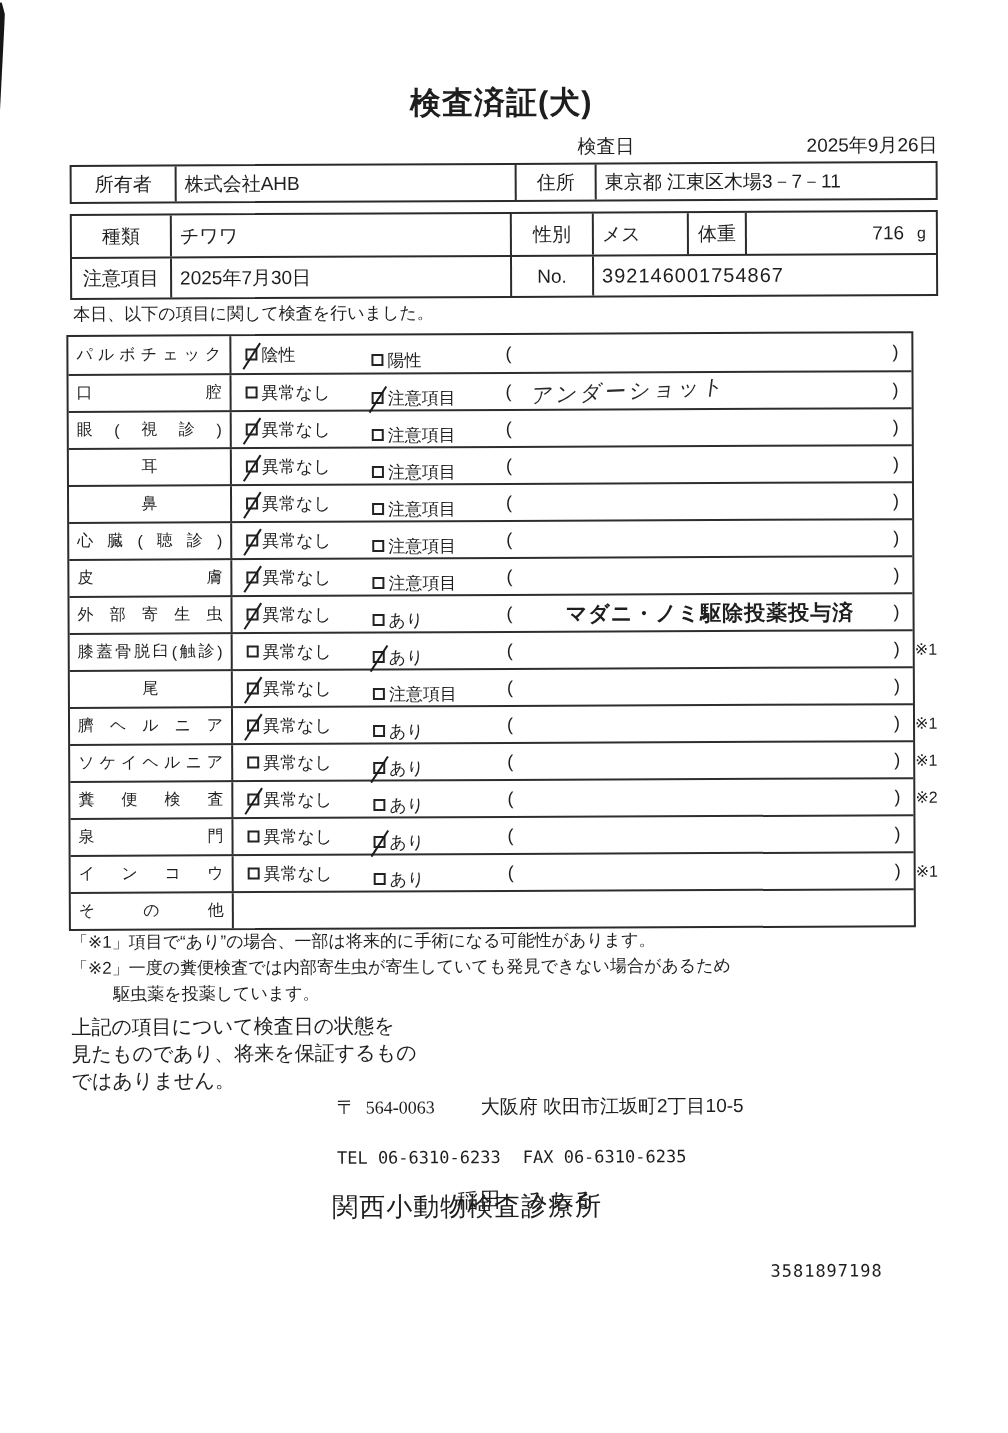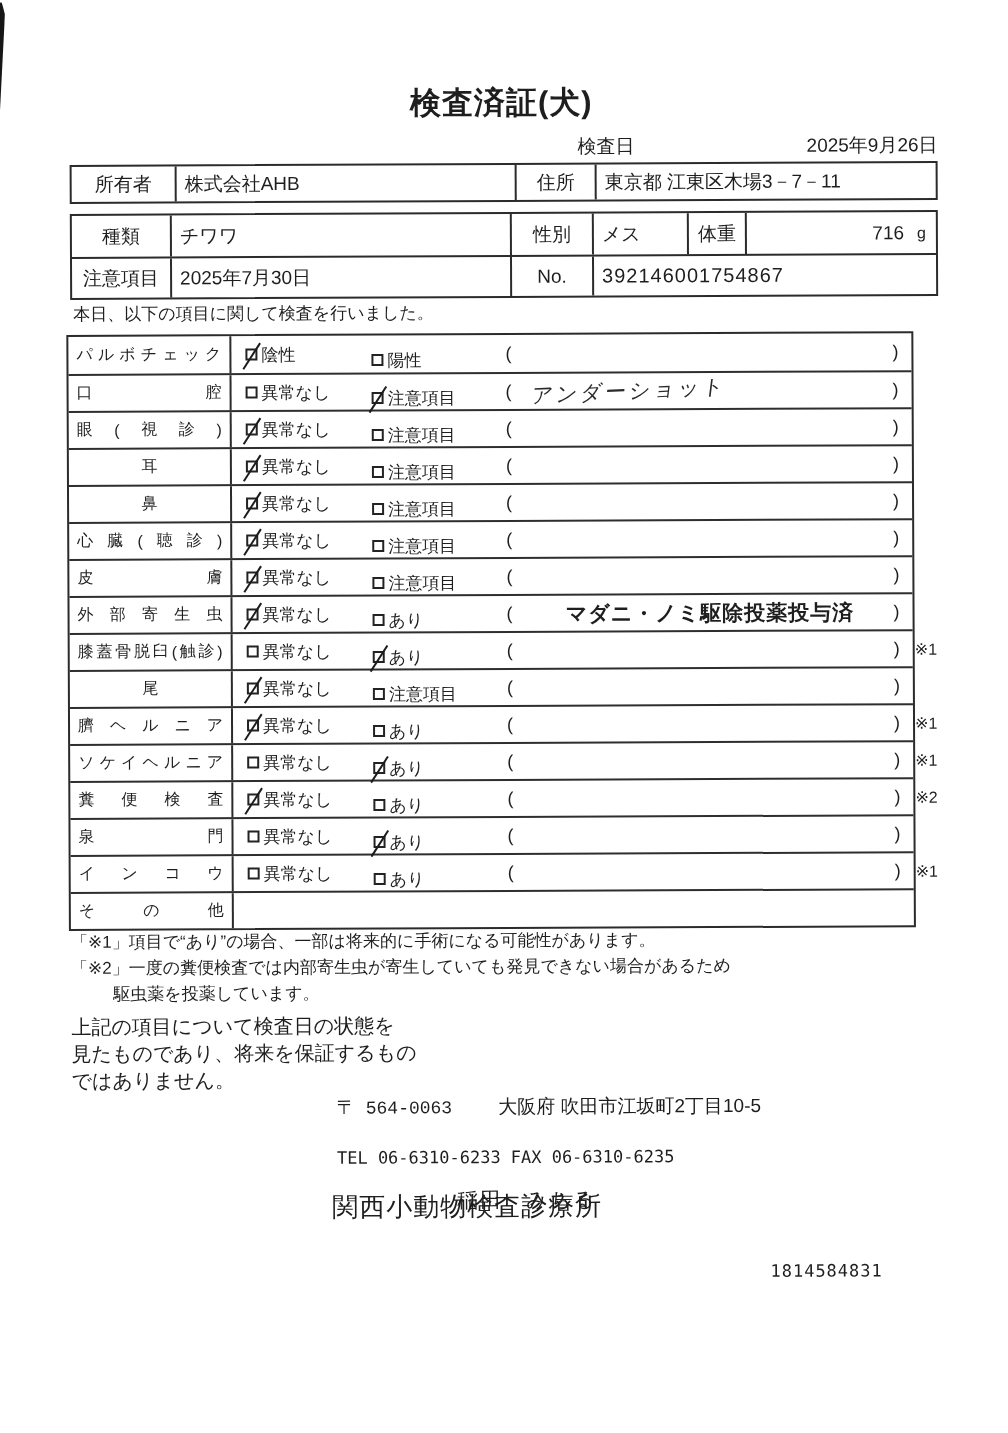--- a/index.html
+++ b/index.html
@@ -81,25 +81,25 @@
   .note { position:absolute; right:-42px; top:50%; transform:translateY(-50%); width:40px; font-size:16px; }
 
   .notes { position:absolute; left:70px; top:928px; font-size:17px; line-height:26px; }
   .notes .indent { padding-left:42px; }
 
   .disclaimer { position:absolute; left:70px; top:1012px; font-size:20px; line-height:27px; }
 
   .stamp { position:absolute; left:710px; top:1040px; font-size:28px; letter-spacing:12px; }
 
   .addr-line { position:absolute; left:335px; top:1094px; font-size:19px; display:flex; align-items:baseline; }
-  .postal-code { font-family:Liberation Mono, monospace; font-size:18px; margin-left:10px; }
+  .postal-code { font-family:Liberation Serif, serif; font-size:18px; margin-left:10px; }
   .addr-text { margin-left:46px; }
 
   .tel-line { position:absolute; left:335px; top:1147px; font-family:"DejaVu Sans Mono","Liberation Mono",monospace; font-size:17px; display:flex; }
-  .fax { margin-left:10px; }
+  .fax { margin-left:22px; }
 
   .clinic-name { position:absolute; left:330px; top:1189px; font-size:26px; letter-spacing:1px; }
   .vet-name { position:absolute; left:455px; top:1186px; font-size:21px; letter-spacing:2px;font-family:Liberation Serif, serif; }
   .serial { position:absolute; left:768px; top:1262px; font-family:"DejaVu Sans Mono","Liberation Mono",monospace; font-size:17px; letter-spacing:1px; }
 </style>
 </head>
 <body>
 
 <div class="sheet">
 
@@ -479,15 +479,15 @@
     <span class="addr-text">大阪府 吹田市江坂町2丁目10-5</span>
   </div>
 
   <div class="tel-line">
     <span>TEL 06-6310-6233</span>
     <span class="fax">FAX 06-6310-6235</span>
   </div>
 
   <div class="clinic-name">関西小動物検査診療所</div>
   <div class="vet-name">稲田　みちる</div>
-  <div class="serial">1814584831</div>
+  <div class="serial">3581897198</div>
 
 </div>
 
 </body></html>

